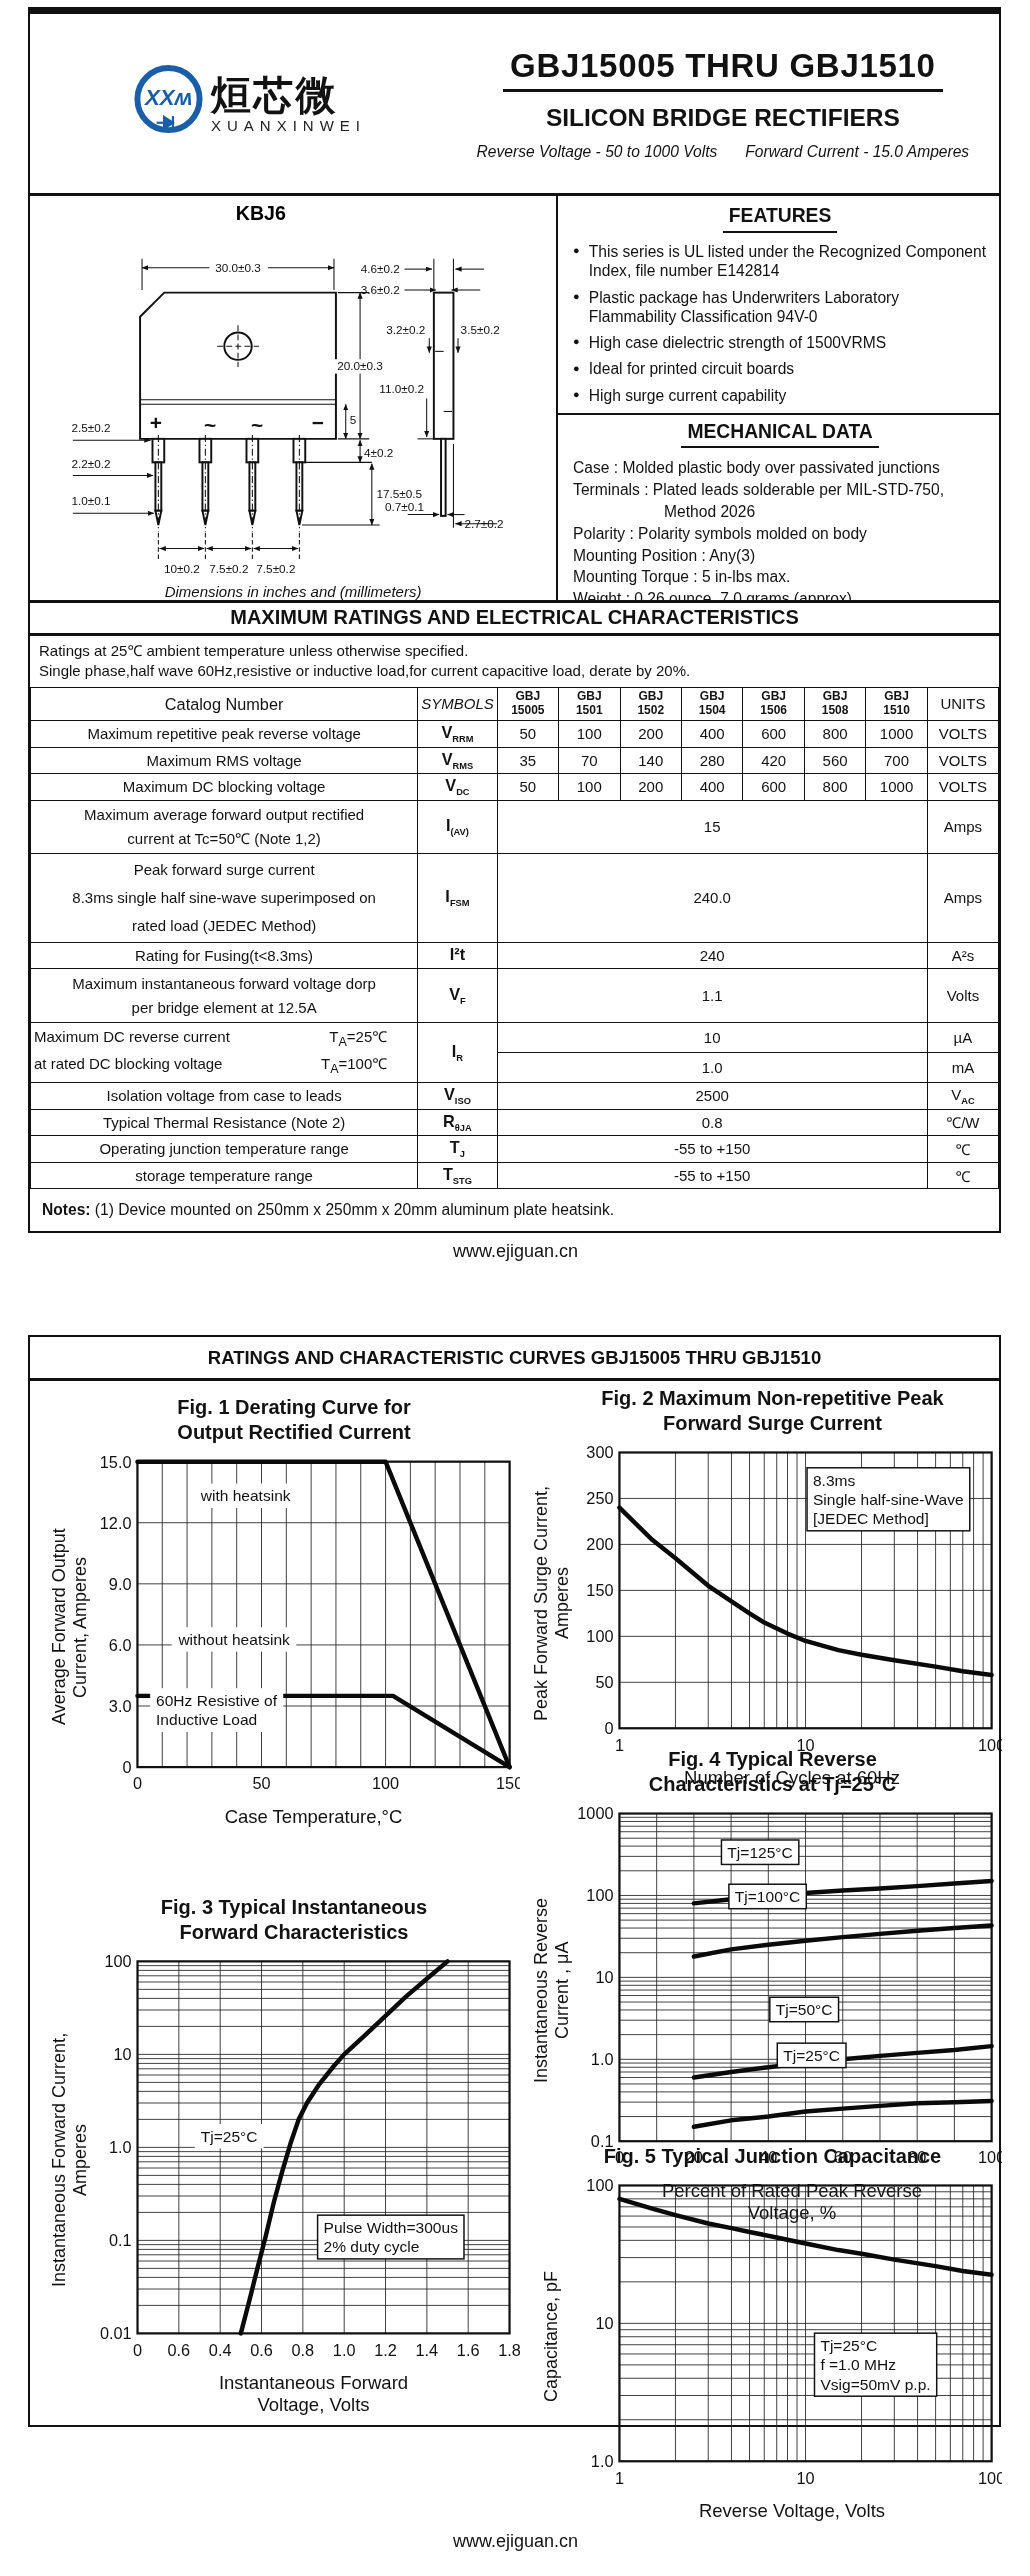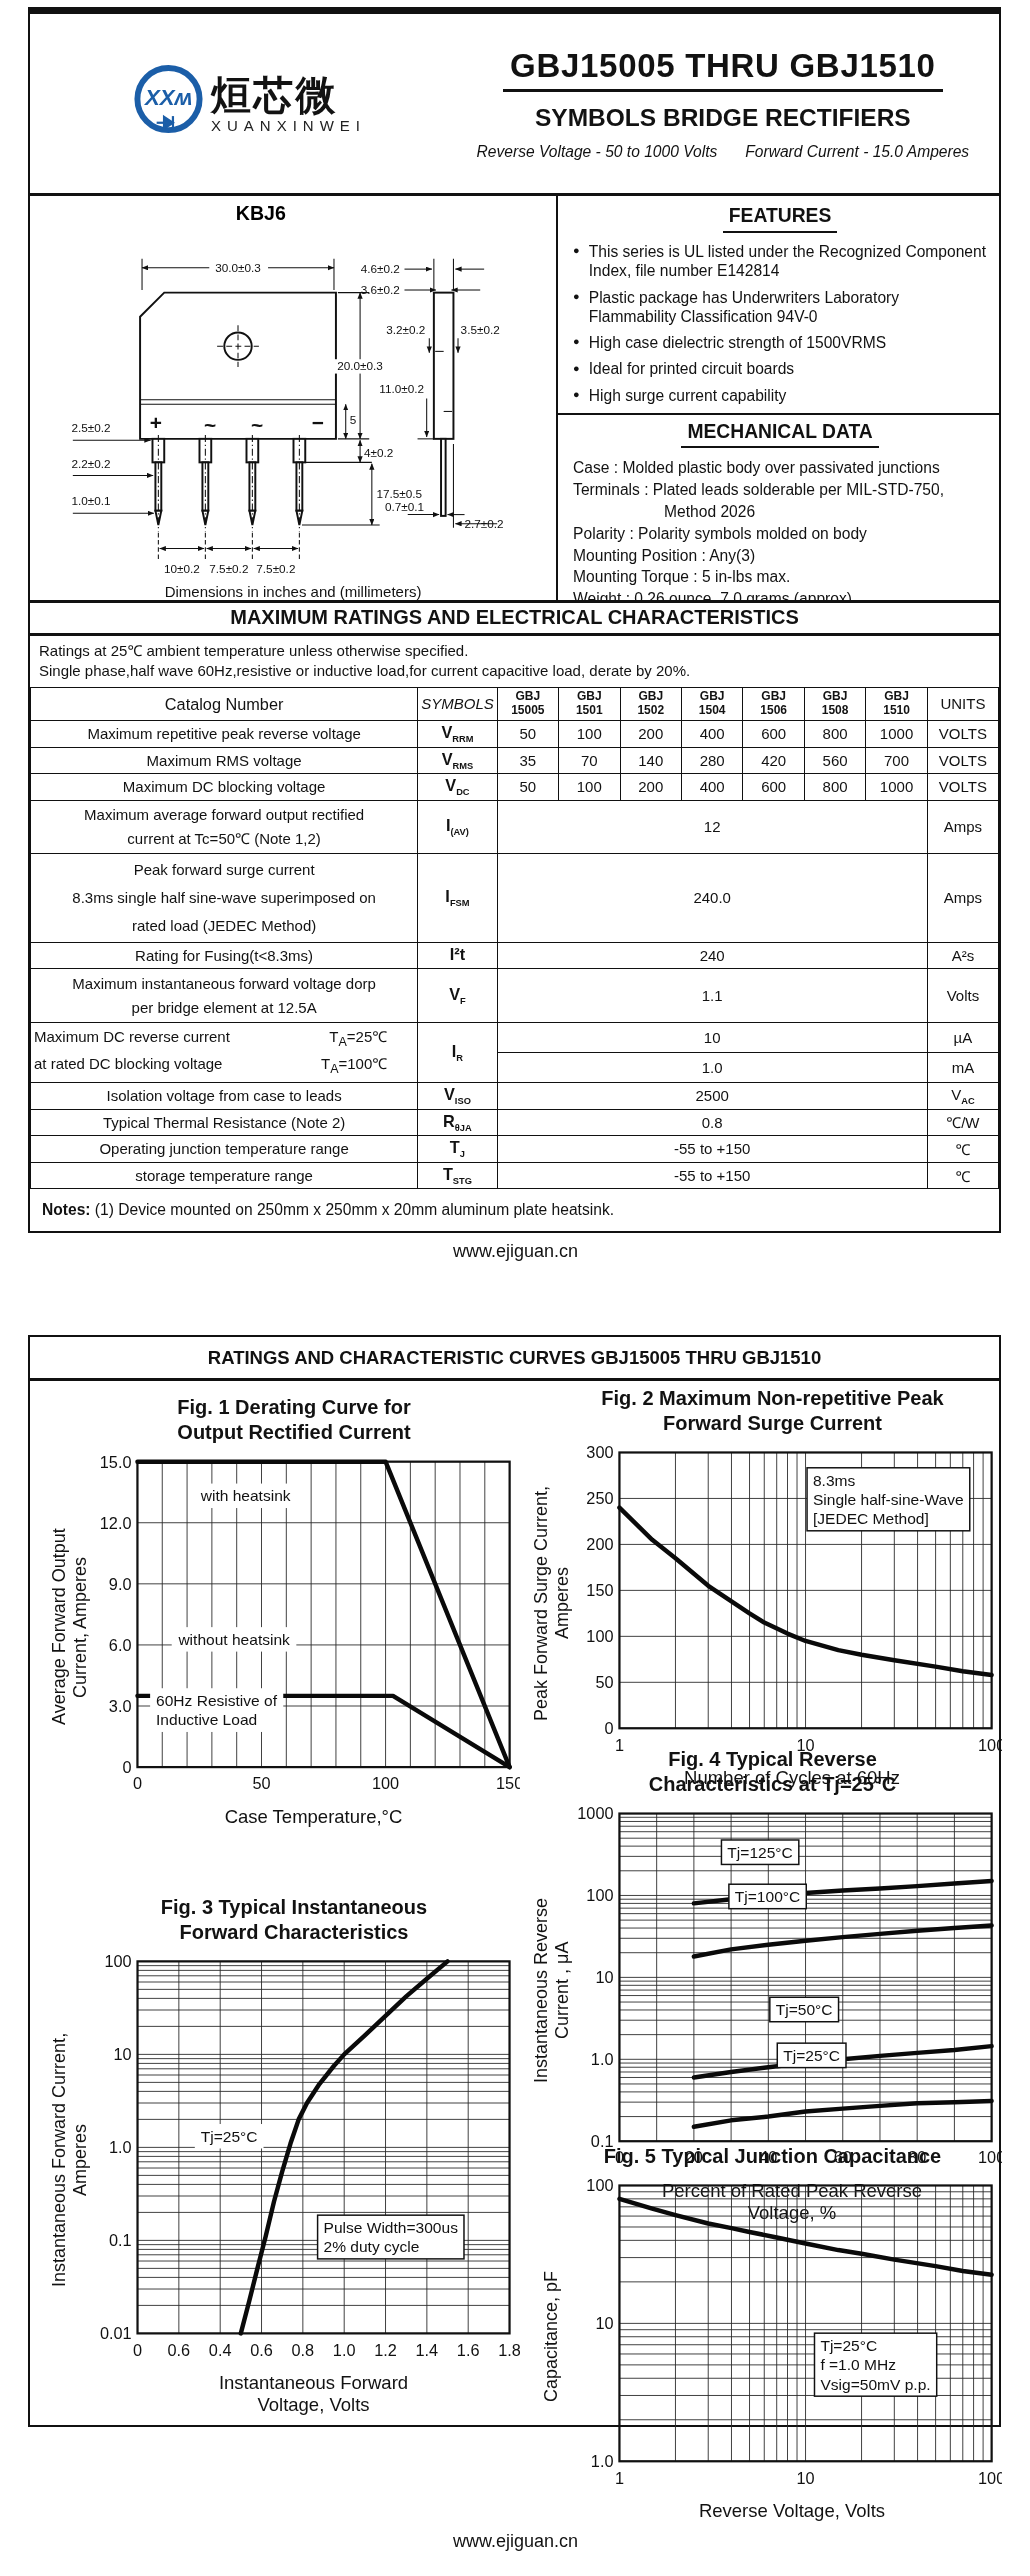--- a/index.html
+++ b/index.html
@@ -20,21 +20,21 @@
   .part-range{font-size:33px;font-weight:bold;display:inline-block;
               border-bottom:3.7px solid #111;padding:0 7.4px 4.5px;letter-spacing:0.7px;}
   .product{font-size:24.5px;font-weight:bold;margin-top:12px;}
   .subtitle{display:flex;justify-content:center;gap:28px;font-style:italic;
             font-size:15.6px;margin-top:11px;}
 
   
   .cols{display:flex;height:415px;overflow:hidden;}
   .draw-col{width:54.5%;border-right:2.2px solid #111;display:flex;flex-direction:column;
             align-items:center;box-sizing:border-box;}
-  .pkg-caption{font-size:15px;margin-top:0px;}
+  .pkg-caption{font-style:italic;font-size:15px;margin-top:0px;}
   .feat-col{flex:1;padding:6px 12px 0 15px;box-sizing:border-box;border-radius:24px;}
   .sec-head{text-align:center;margin:3px 0 9px;}
   .sec-head span{font-size:19.3px;font-weight:bold;border-bottom:2.2px solid #111;
                  padding:0 6px 3.7px;display:inline-block;}
   .feat-item{display:flex;gap:9px;font-size:15.6px;margin-bottom:6.7px;line-height:1.25;}
   .bullet{font-size:11px;margin-top:2.2px;}
   .mech-sep{border-top:2.2px solid #111;margin:7.4px -12px 6px -15px;}
   .mech-line{font-size:15.6px;line-height:1.4;}
   .mech-line.indent{padding-left:91px;}
 
@@ -112,21 +112,21 @@
           <line x1="58" y1="73" x2="58" y2="91" class="logo-diode"></line>
         </g>
       </svg>
       <div class="brand-txt">
         <div class="brand-cn">烜芯微</div>
         <div class="brand-en">XUANXINWEI</div>
       </div>
     </div>
     <div class="title-block">
       <div class="part-range">GBJ15005 THRU GBJ1510</div>
-      <div class="product">SYMBOLS BRIDGE RECTIFIERS</div>
+      <div class="product">SILICON BRIDGE RECTIFIERS</div>
       <div class="subtitle">
         <span>Reverse Voltage - 50 to 1000 Volts</span>
         <span>Forward Current -  15.0 Amperes</span>
       </div>
     </div>
   </div>
 
   <div class="cols">
 
     <div class="draw-col">
@@ -370,21 +370,21 @@
           <td class="val">400</td>
       <td class="val">600</td>
           <td class="val">800</td>
       <td class="val">1000</td>
       <td class="unit">VOLTS</td>
     </tr>
     <tr>
       <td class="lab prelab med">Maximum average forward output rectified
 current at  Tc=50℃  (Note 1,2)</td>
       <td><span class="sym"><span>I</span><sub>(AV)</sub></span></td>
-      <td class="val" colspan="7">12</td>
+      <td class="val" colspan="7">15</td>
       <td class="unit">Amps</td>
     </tr>
     <tr>
       <td class="lab prelab tall">Peak forward surge current
 8.3ms single half sine-wave superimposed on
 rated load (JEDEC Method)</td>
       <td><span class="sym"><span>I</span><sub>FSM</sub></span></td>
       <td class="val" colspan="7">240.0</td>
       <td class="unit">Amps</td>
     </tr>

